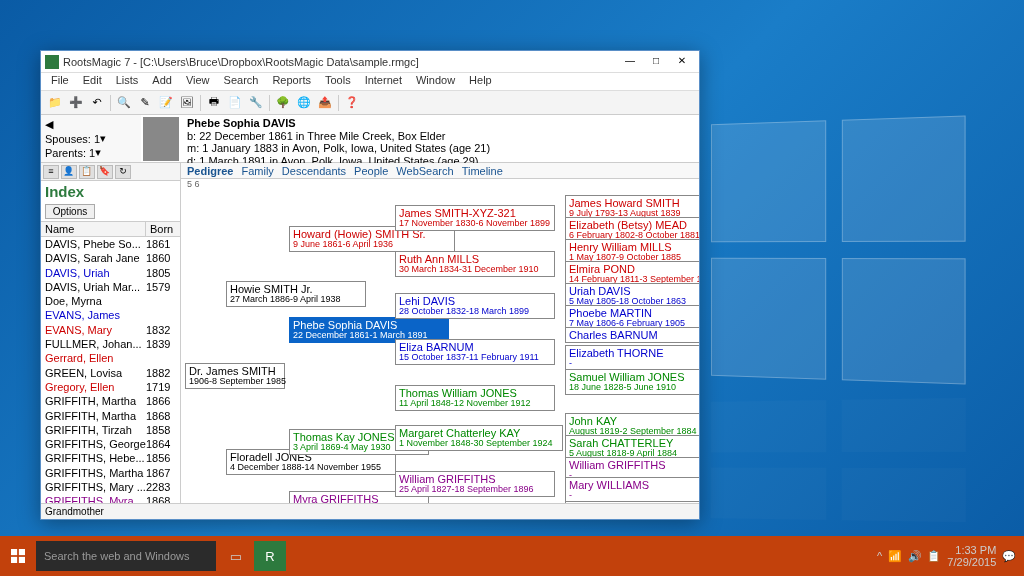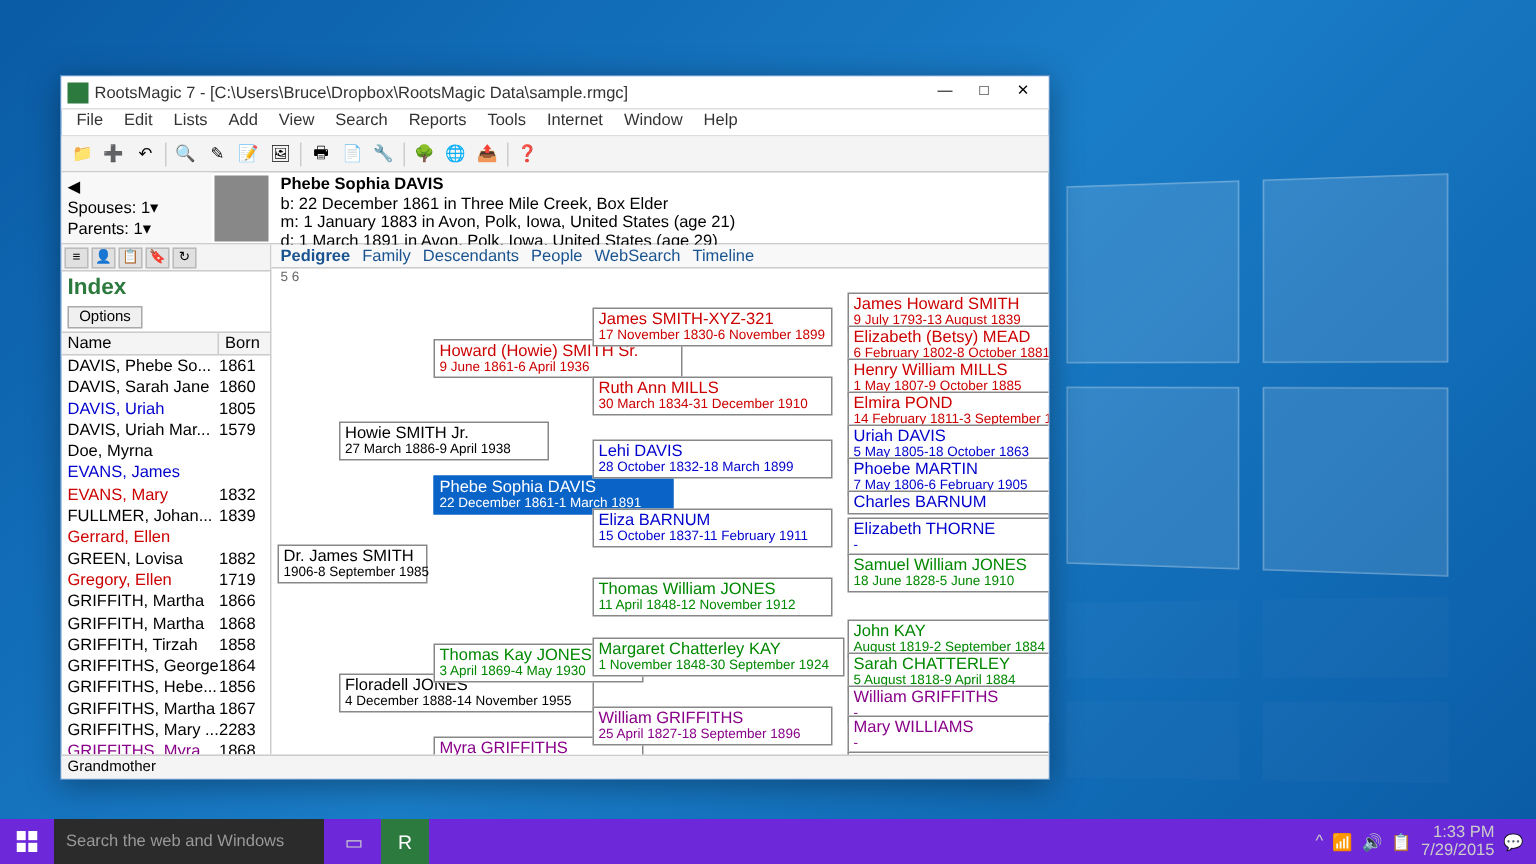--- a/index.html
+++ b/index.html
@@ -2,21 +2,21 @@
 <html><head>
 <meta charset="utf-8">
 <style>
 *{box-sizing:border-box;margin:0;padding:0;font-family:"Segoe UI",Tahoma,sans-serif;font-size:11px}
 body{width:1024px;height:576px;overflow:hidden;background:#1a6cb8;position:relative}
 .desktop{position:absolute;inset:0;background:linear-gradient(135deg,#0a5ba5 0%,#1a7dc8 50%,#0a5ba5 100%)}
 .winlogo{position:absolute;right:60px;top:120px;width:260px;height:260px;display:grid;grid-template-columns:1fr 1fr;grid-template-rows:1fr 1fr;gap:16px;transform:perspective(800px) rotateY(-12deg)}
 .winlogo div{background:rgba(255,255,255,.12);border:1px solid rgba(255,255,255,.25)}
 .reflection{position:absolute;right:60px;top:400px;width:260px;height:120px;display:grid;grid-template-columns:1fr 1fr;grid-template-rows:1fr 1fr;gap:16px;transform:perspective(800px) rotateY(-12deg) scaleY(-1);opacity:.15}
 .reflection div{background:rgba(255,255,255,.12)}
-.taskbar{position:absolute;bottom:0;left:0;right:0;height:30px;background:#6d28d9;display:flex;align-items:center;color:#ccc}
+.taskbar{position:absolute;bottom:0;left:0;right:0;height:40px;background:#c2410c;display:flex;align-items:center;color:#ccc}
 .tb-start{width:36px;height:30px;display:flex;align-items:center;justify-content:center}
 .tb-start svg{width:14px;height:14px}
 .tb-search{width:180px;height:30px;background:#2b2b2b;display:flex;align-items:center;padding:0 8px;color:#999}
 .tb-icons{display:flex;gap:2px;margin-left:4px}
 .tb-icon{width:32px;height:30px;display:flex;align-items:center;justify-content:center;font-size:13px}
 .tb-right{margin-left:auto;display:flex;align-items:center;gap:6px;padding:0 8px;font-size:10px}
 .tb-clock{text-align:right;line-height:1.1}
 .window{position:absolute;left:40px;top:50px;width:660px;height:470px;background:#fff;border:1px solid #5a8fc7;display:flex;flex-direction:column;box-shadow:0 4px 20px rgba(0,0,0,.35)}
 .titlebar{height:22px;background:#fff;display:flex;align-items:center;padding:0 4px;border-bottom:1px solid #ddd}
 .titlebar-icon{width:14px;height:14px;background:#2d7a3e;margin-right:4px}

